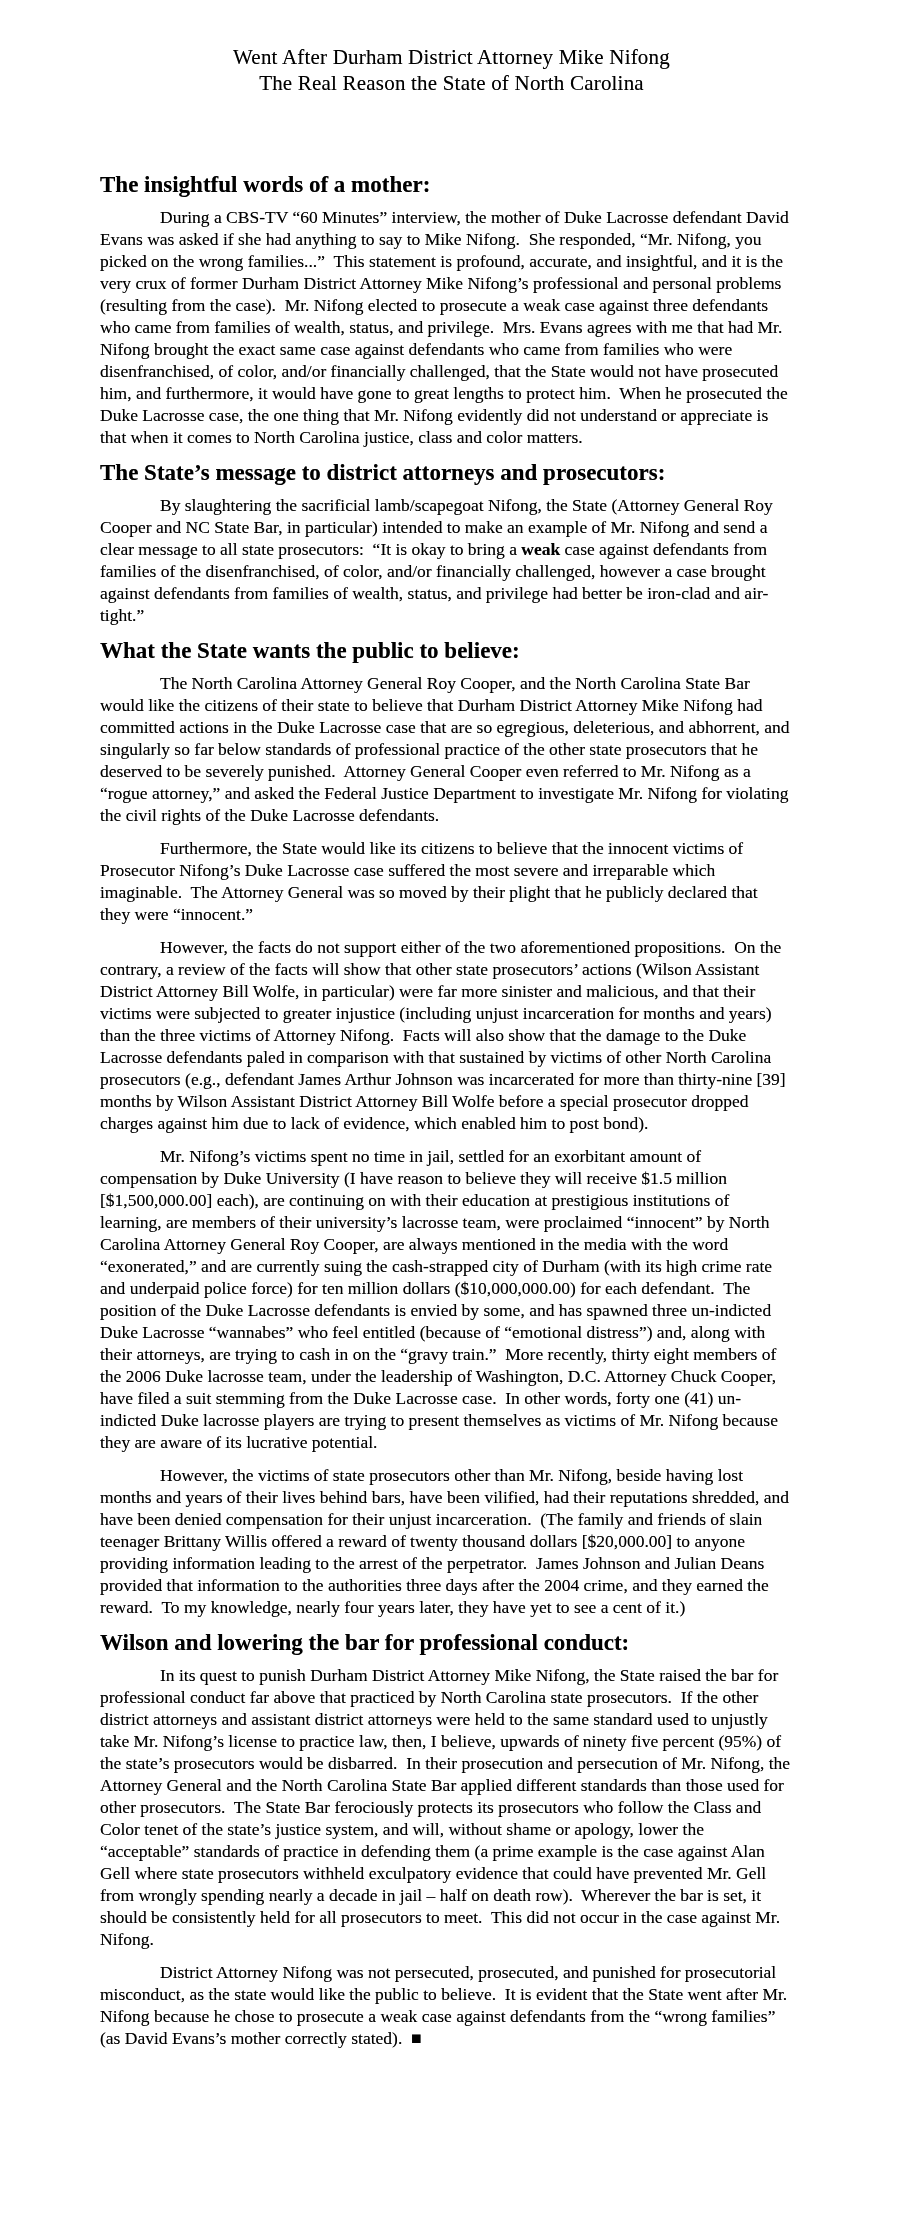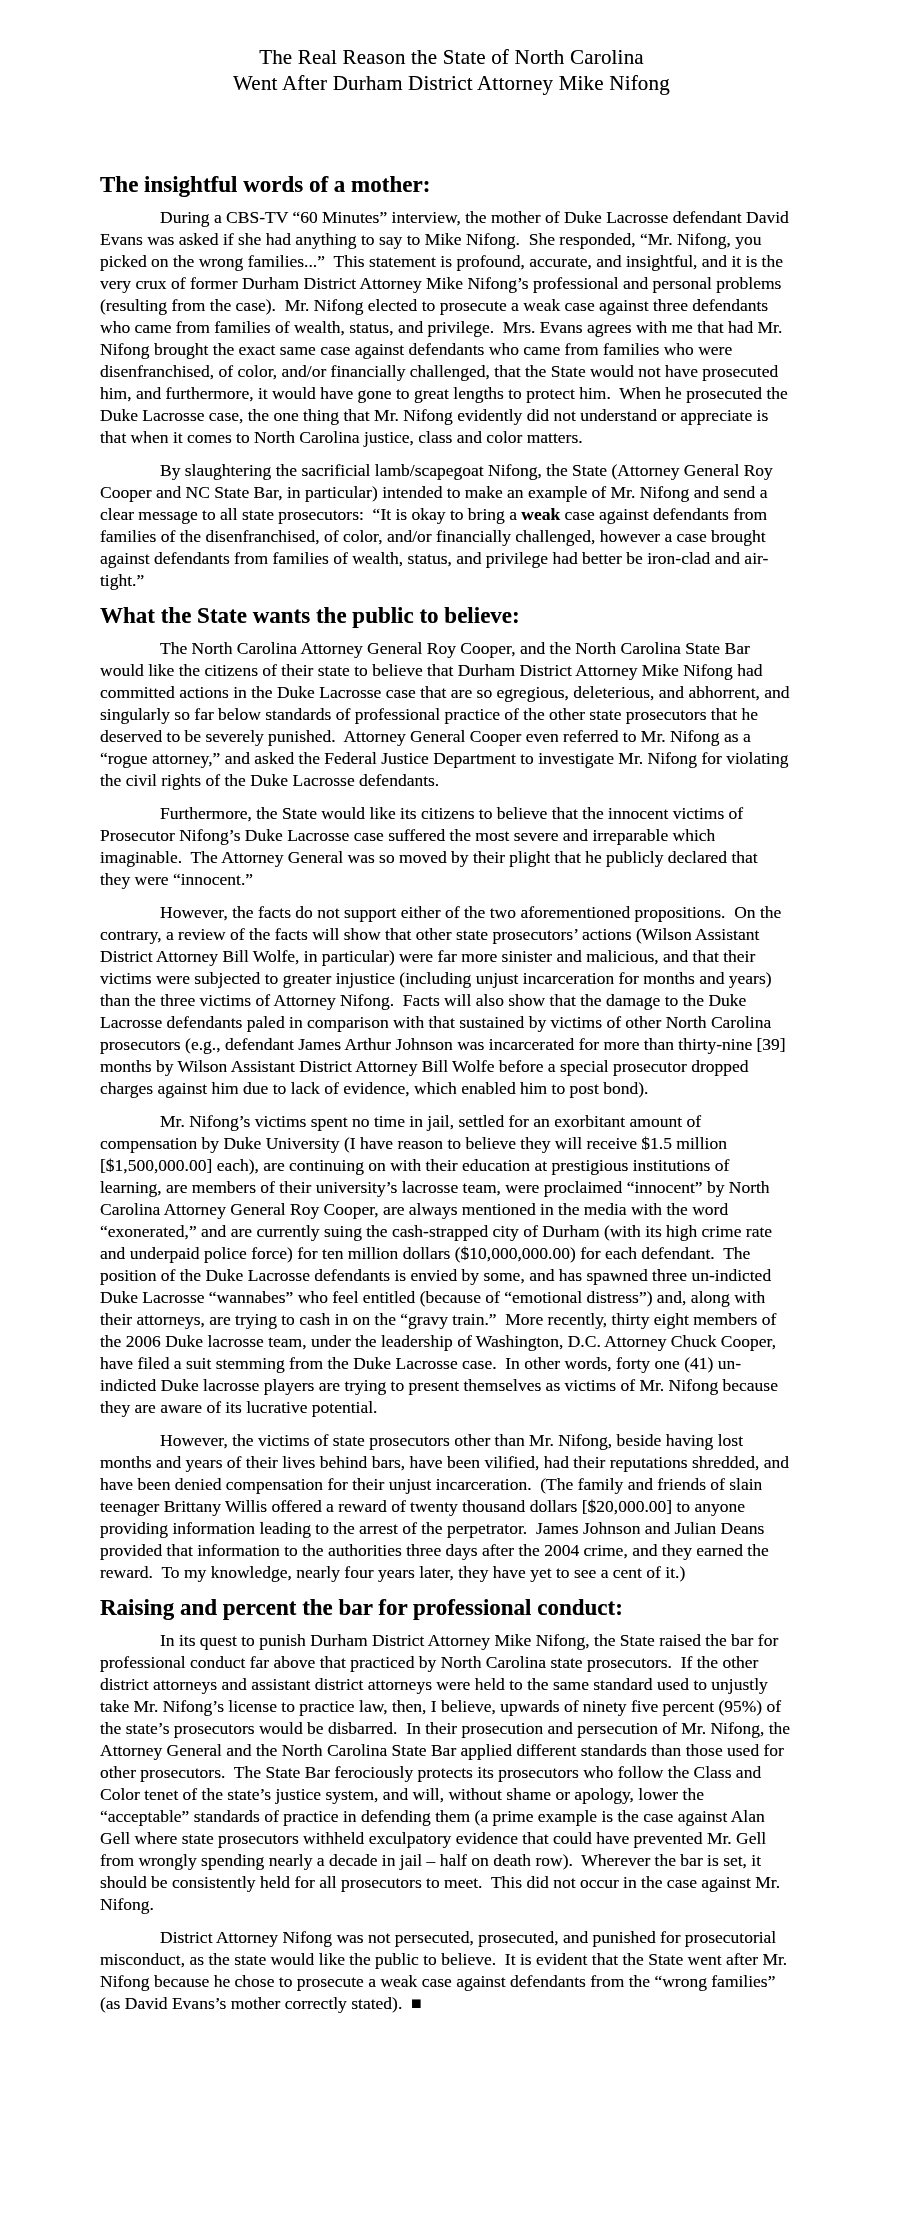--- a/index.html
+++ b/index.html
@@ -28,38 +28,39 @@
     text-align: left;
   }
   .bold { font-weight: bold; }
   .endmark { letter-spacing: 0; }
 </style>
 </head>
 <body>
 
 <div class="page">
   <h1 class="title">
+    <span class="title-line">Went After Durham District Attorney Mike Nifong</span>
     <span class="title-line">The Real Reason the State of North Carolina</span>
-    <span class="title-line">Went After Durham District Attorney Mike Nifong</span>
   </h1>
   <div id="sections">
       <section>
         <h2 class="section-heading">The insightful words of a mother:</h2>
         <p class="body-para"><span>During a CBS-TV “60 Minutes” interview, the mother of Duke Lacrosse defendant David Evans was asked if she had anything to say to Mike Nifong.  She responded, “Mr. Nifong, you picked on the wrong families...”  This statement is profound, accurate, and insightful, and it is the very crux of former Durham District Attorney Mike Nifong’s professional and personal problems (resulting from the case).  Mr. Nifong elected to prosecute a weak case against three defendants who came from families of wealth, status, and privilege.  Mrs. Evans agrees with me that had Mr. Nifong brought the exact same case against defendants who came from families who were disenfranchised, of color, and/or financially challenged, that the State would not have prosecuted him, and furthermore, it would have gone to great lengths to protect him.  When he prosecuted the Duke Lacrosse case, the one thing that Mr. Nifong evidently did not understand or appreciate is that when it comes to North Carolina justice, class and color matters.</span></p>
       </section>
       <section>
+        <h2 class="section-heading">The State’s message to district attorneys and prosecutors:</h2>
         <p class="body-para"><span>By slaughtering the sacrificial lamb/scapegoat Nifong, the State (Attorney General Roy Cooper and NC State Bar, in particular) intended to make an example of Mr. Nifong and send a clear message to all state prosecutors:  “It is okay to bring a </span><span class="bold">weak</span><span> case against defendants from families of the disenfranchised, of color, and/or financially challenged, however a case brought against defendants from families of wealth, status, and privilege had better be iron-clad and air-tight.”</span></p>
       </section>
       <section>
         <h2 class="section-heading">What the State wants the public to believe:</h2>
         <p class="body-para"><span>The North Carolina Attorney General Roy Cooper, and the North Carolina State Bar would like the citizens of their state to believe that Durham District Attorney Mike Nifong had committed actions in the Duke Lacrosse case that are so egregious, deleterious, and abhorrent, and singularly so far below standards of professional practice of the other state prosecutors that he deserved to be severely punished.  Attorney General Cooper even referred to Mr. Nifong as a “rogue attorney,” and asked the Federal Justice Department to investigate Mr. Nifong for violating the civil rights of the Duke Lacrosse defendants.</span></p>
         <p class="body-para"><span>Furthermore, the State would like its citizens to believe that the innocent victims of Prosecutor Nifong’s Duke Lacrosse case suffered the most severe and irreparable which imaginable.  The Attorney General was so moved by their plight that he publicly declared that they were “innocent.”</span></p>
         <p class="body-para"><span>However, the facts do not support either of the two aforementioned propositions.  On the contrary, a review of the facts will show that other state prosecutors’ actions (Wilson Assistant District Attorney Bill Wolfe, in particular) were far more sinister and malicious, and that their victims were subjected to greater injustice (including unjust incarceration for months and years) than the three victims of Attorney Nifong.  Facts will also show that the damage to the Duke Lacrosse defendants paled in comparison with that sustained by victims of other North Carolina prosecutors (e.g., defendant James Arthur Johnson was incarcerated for more than thirty-nine [39] months by Wilson Assistant District Attorney Bill Wolfe before a special prosecutor dropped charges against him due to lack of evidence, which enabled him to post bond).</span></p>
         <p class="body-para"><span>Mr. Nifong’s victims spent no time in jail, settled for an exorbitant amount of compensation by Duke University (I have reason to believe they will receive $1.5 million [$1,500,000.00] each), are continuing on with their education at prestigious institutions of learning, are members of their university’s lacrosse team, were proclaimed “innocent” by North Carolina Attorney General Roy Cooper, are always mentioned in the media with the word “exonerated,” and are currently suing the cash-strapped city of Durham (with its high crime rate and underpaid police force) for ten million dollars ($10,000,000.00) for each defendant.  The position of the Duke Lacrosse defendants is envied by some, and has spawned three un-indicted Duke Lacrosse “wannabes” who feel entitled (because of “emotional distress”) and, along with their attorneys, are trying to cash in on the “gravy train.”  More recently, thirty eight members of the 2006 Duke lacrosse team, under the leadership of Washington, D.C. Attorney Chuck Cooper, have filed a suit stemming from the Duke Lacrosse case.  In other words, forty one (41) un-indicted Duke lacrosse players are trying to present themselves as victims of Mr. Nifong because they are aware of its lucrative potential.</span></p>
         <p class="body-para"><span>However, the victims of state prosecutors other than Mr. Nifong, beside having lost months and years of their lives behind bars, have been vilified, had their reputations shredded, and have been denied compensation for their unjust incarceration.  (The family and friends of slain teenager Brittany Willis offered a reward of twenty thousand dollars [$20,000.00] to anyone providing information leading to the arrest of the perpetrator.  James Johnson and Julian Deans provided that information to the authorities three days after the 2004 crime, and they earned the reward.  To my knowledge, nearly four years later, they have yet to see a cent of it.)</span></p>
       </section>
       <section>
-        <h2 class="section-heading">Raising and percent the bar for professional conduct:</h2>
+        <h2 class="section-heading">Wilson and lowering the bar for professional conduct:</h2>
         <p class="body-para"><span>In its quest to punish Durham District Attorney Mike Nifong, the State raised the bar for professional conduct far above that practiced by North Carolina state prosecutors.  If the other district attorneys and assistant district attorneys were held to the same standard used to unjustly take Mr. Nifong’s license to practice law, then, I believe, upwards of ninety five percent (95%) of the state’s prosecutors would be disbarred.  In their prosecution and persecution of Mr. Nifong, the Attorney General and the North Carolina State Bar applied different standards than those used for other prosecutors.  The State Bar ferociously protects its prosecutors who follow the Class and Color tenet of the state’s justice system, and will, without shame or apology, lower the “acceptable” standards of practice in defending them (a prime example is the case against Alan Gell where state prosecutors withheld exculpatory evidence that could have prevented Mr. Gell from wrongly spending nearly a decade in jail – half on death row).  Wherever the bar is set, it should be consistently held for all prosecutors to meet.  This did not occur in the case against Mr. Nifong.</span></p>
         <p class="body-para"><span>District Attorney Nifong was not persecuted, prosecuted, and punished for prosecutorial misconduct, as the state would like the public to believe.  It is evident that the State went after Mr. Nifong because he chose to prosecute a weak case against defendants from the “wrong families” (as David Evans’s mother correctly stated).  </span><span class="endmark">■</span></p>
       </section>
     </div>
 </div>
 
 </body></html>

